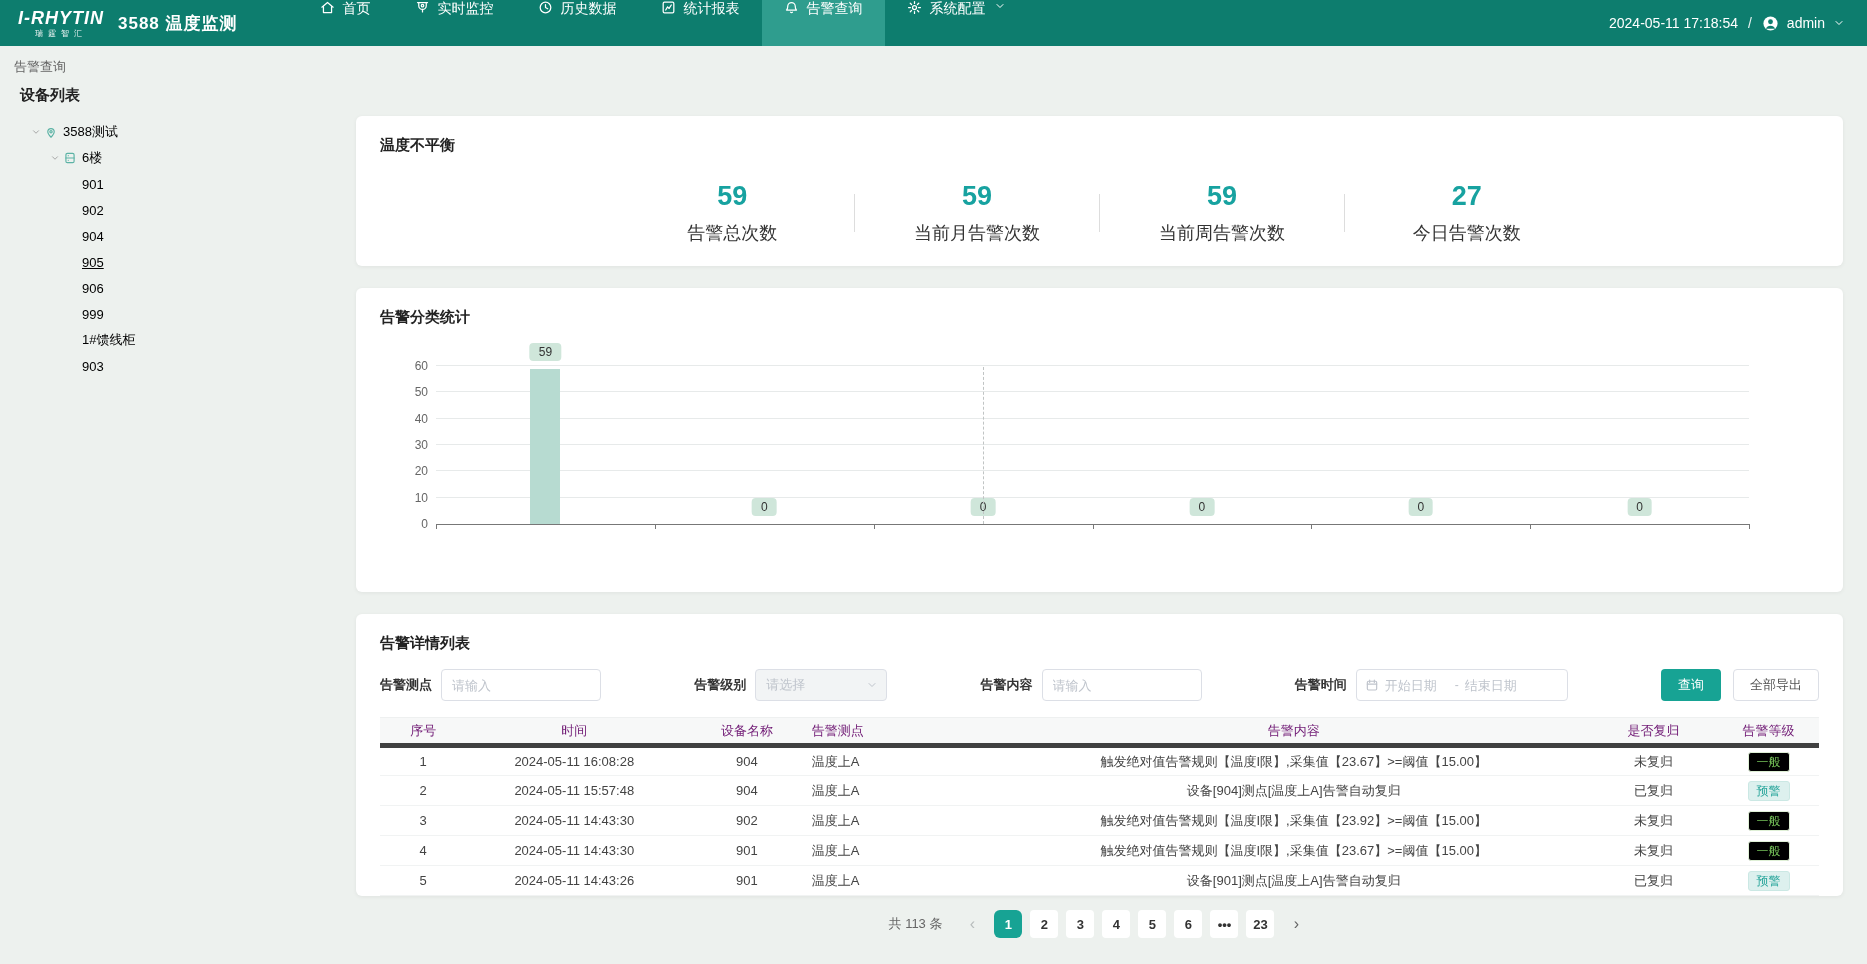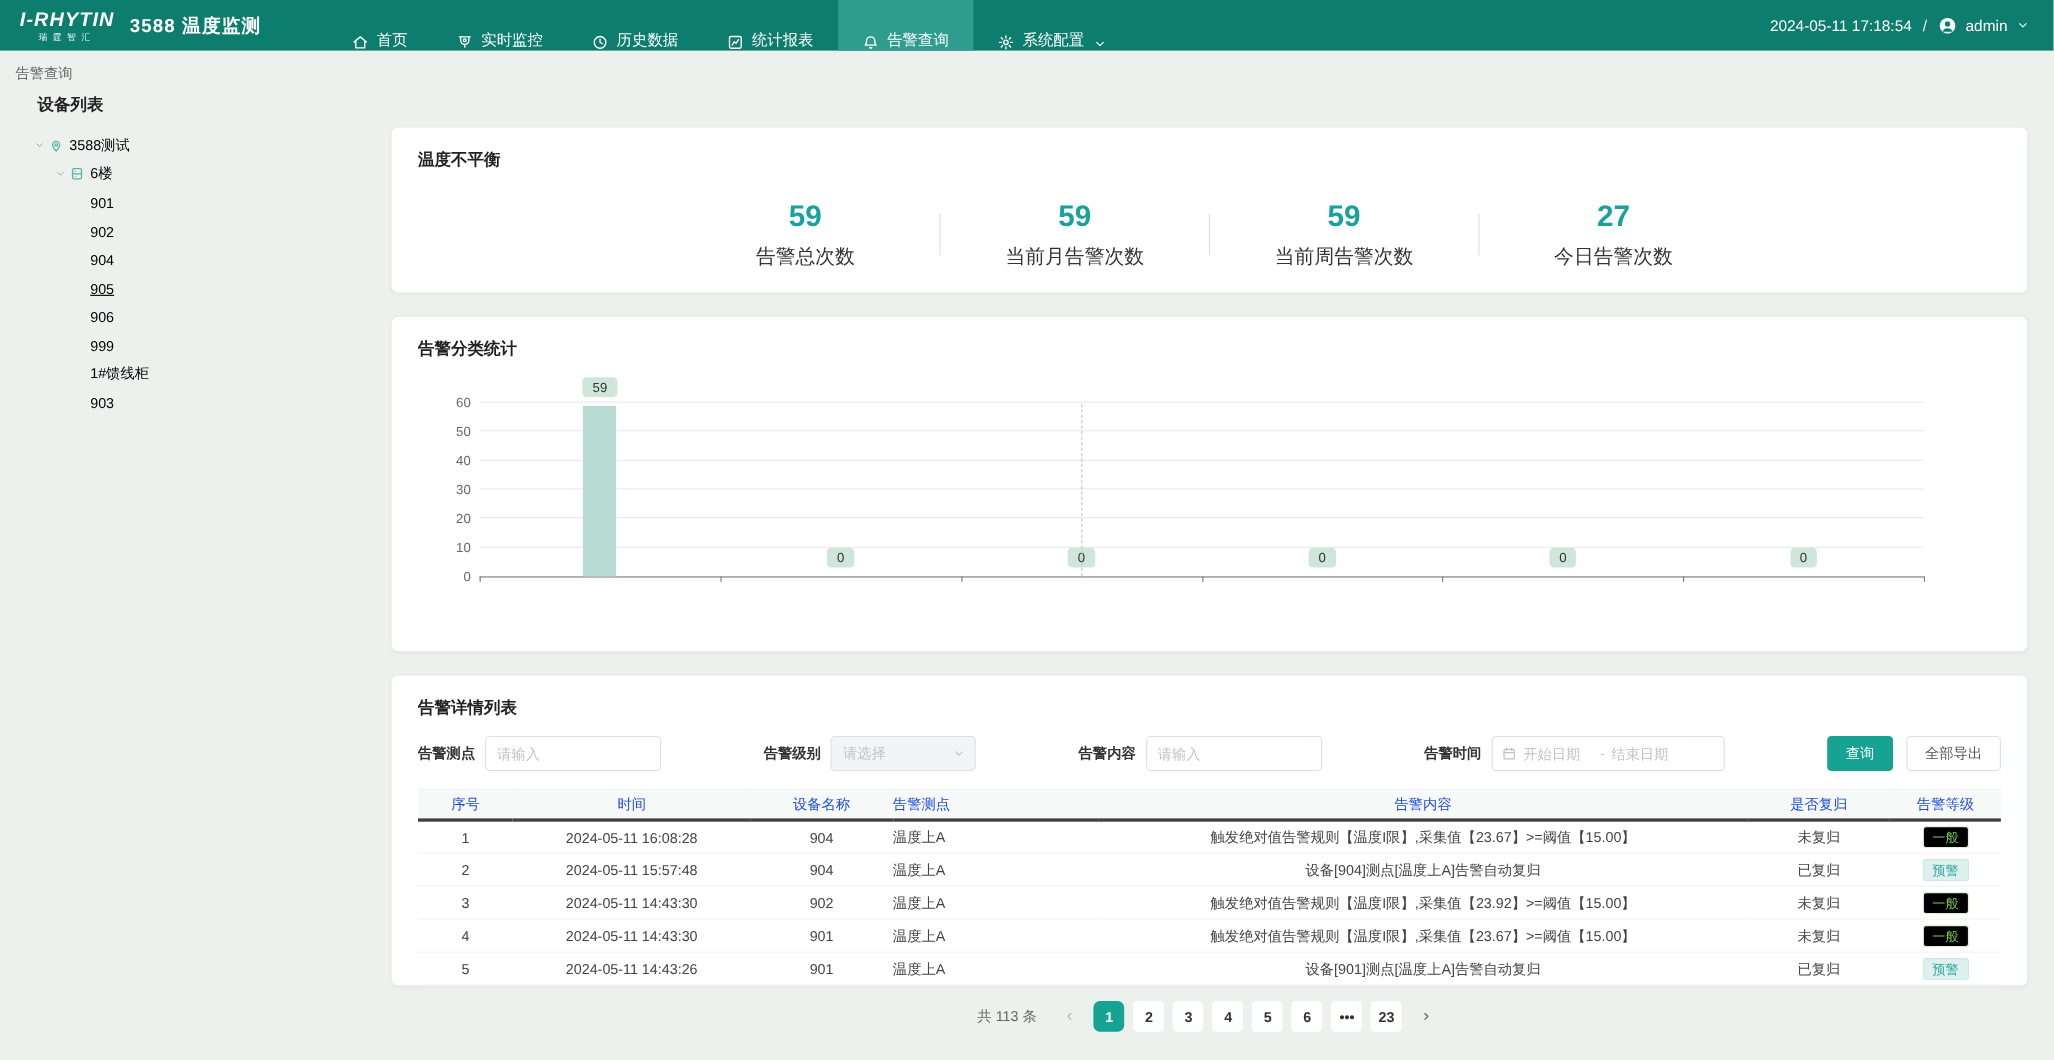--- a/index.html
+++ b/index.html
@@ -6,31 +6,31 @@
   html,body { width:1867px; height:964px; overflow:hidden; }
   body { font-family:"Liberation Sans","DejaVu Sans",sans-serif; background:#edf1ee; color:#333; }
 
   
   .navbar { height:46px; background:#0d7d6e; display:flex; align-items:center; color:#fff; padding-left:18px; }
   .logo { display:flex; flex-direction:column; align-items:center; line-height:1; margin-right:14px; }
   .logo-main { font-size:18px; font-weight:bold; font-style:italic; letter-spacing:1px; }
   .logo-sub { font-size:8px; letter-spacing:5px; margin-top:3px; opacity:.92; }
   .app-title { font-size:17px; font-weight:bold; letter-spacing:1px; margin-right:60px; white-space:nowrap; }
   .nav-items { display:flex; height:46px; }
-  .nav-item { display:flex; align-items:flex-end; gap:8px; padding:0 22px; font-size:14px; cursor:pointer; white-space:nowrap; }
+  .nav-item { display:flex; align-items:flex-start; gap:8px; padding:0 22px; font-size:14px; cursor:pointer; white-space:nowrap; }
   .nav-item.active { background:#2f9d8e; }
   .nav-item svg { flex:none; }
   .nav-right { margin-left:auto; display:flex; align-items:center; gap:8px; padding-right:22px; font-size:14px; }
   .nav-right .sep { opacity:.9; margin:0 2px; }
 
   
   .layout { display:flex; height:918px; }
   .sidebar { width:356px; flex:none; padding:12px 0 0 14px; }
   .breadcrumb { font-size:13px; color:#666; margin-bottom:10px; }
-  .sidebar-title { font-size:15px; font-weight:bold; color:#222; margin-left:20px; margin-bottom:14px; }
+  .sidebar-title { font-size:15px; font-weight:bold; color:#222; margin-left:6px; margin-bottom:14px; }
   .tree { font-size:13px; color:#000000; }
   .tree-row { display:flex; align-items:center; height:26px; cursor:pointer; }
   .tree-caret { width:16px; display:flex; align-items:center; justify-content:center; color:#999; flex:none; }
   .tree-icon { display:flex; align-items:center; margin-right:5px; color:#5cb3a5; flex:none; }
   .tree-label { white-space:nowrap; }
 
   .main { flex:1; padding:70px 24px 0 0; }
 
   .card { background:#fff; border-radius:6px; box-shadow:0 1px 4px rgba(0,0,0,.06); padding:20px 24px; }
   .card-title { font-size:15px; font-weight:bold; color:#222; }
@@ -67,21 +67,21 @@
   .f-date { height:32px; width:212px; border:1px solid #dcdfe6; border-radius:4px; background:#fff; display:flex; align-items:center; padding:0 8px; gap:6px; color:#bfc4cc; }
   .f-date input { border:none; outline:none; width:64px; font-size:13px; color:#14532d; font-family:inherit; background:transparent; }
   .f-date input::placeholder { color:#bfc4cc; }
   .f-date .dash { font-size:12px; }
   .btn { height:32px; border-radius:4px; font-size:13px; padding:0 16px; cursor:pointer; border:1px solid transparent; font-family:inherit; }
   .btn-primary { background:#17a394; color:#fff; }
   .btn-plain { background:#fff; color:#555; border-color:#dcdfe6; }
   .btn-row { display:flex; gap:12px; }
 
   table.alarm { width:100%; border-collapse:collapse; margin-top:16px; font-size:13px; }
-  table.alarm th { background:#f7f8f8; color:#1d4ed8; font-weight:normal; height:28px; border-top:1px solid #eef0f0; border-bottom:3px solid #404040; }
+  table.alarm th { background:#f7f8f8; color:#701a75; font-weight:normal; height:28px; border-top:1px solid #eef0f0; border-bottom:5px solid #404040; }
   table.alarm td { height:30px; border-bottom:1px solid #f1f3f3; color:#444; }
   table.alarm th, table.alarm td { text-align:center; }
   table.alarm th.al, table.alarm td.al { text-align:left; }
   .lv-badge { display:inline-block; font-size:12px; padding:3px 8px; border-radius:3px; line-height:1; }
   .lv-general { background:#000000; color:#74c158; border:1px solid #dff0d6; }
   .lv-pre_warning { background:#ddf0ee; color:#2aa69c; border:1px solid #cbe8e4; }
 
   
   .pagination { display:flex; align-items:center; justify-content:center; gap:8px; margin-top:14px; }
   .pg-total { font-size:13px; color:#666; margin-right:8px; }

